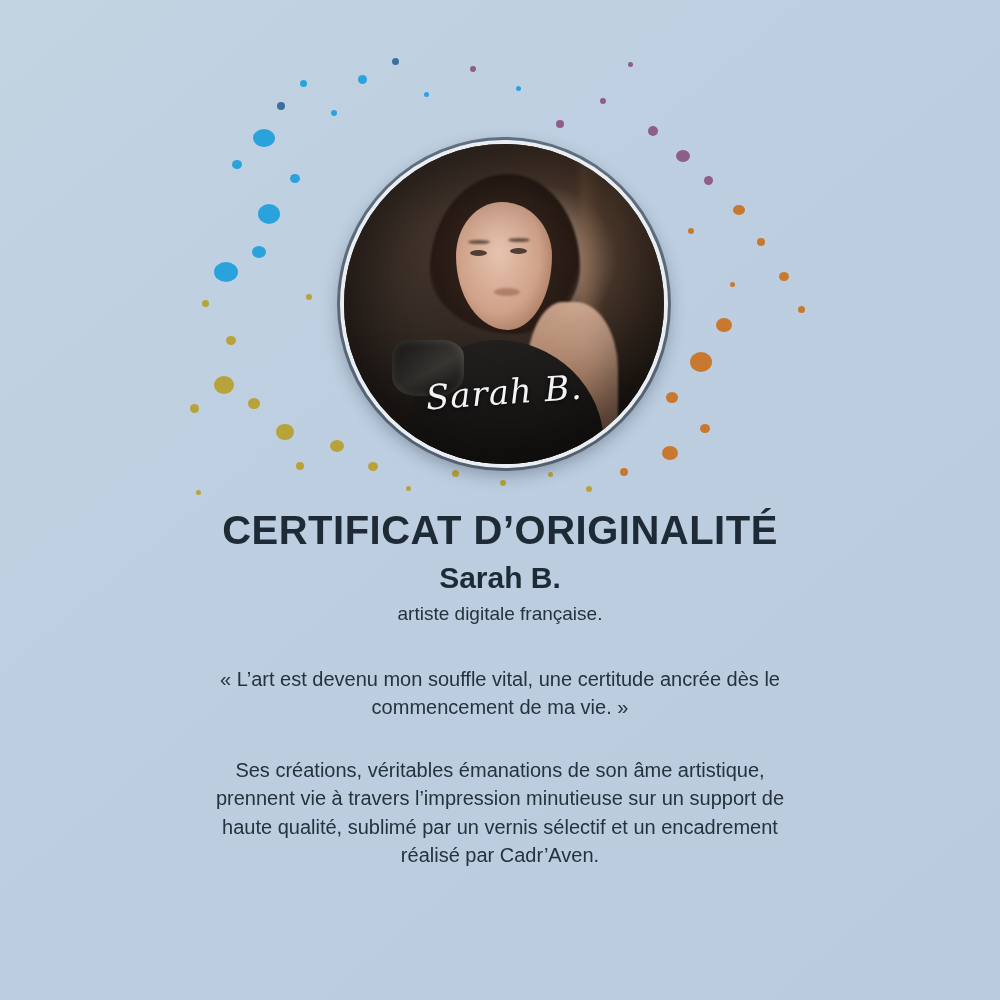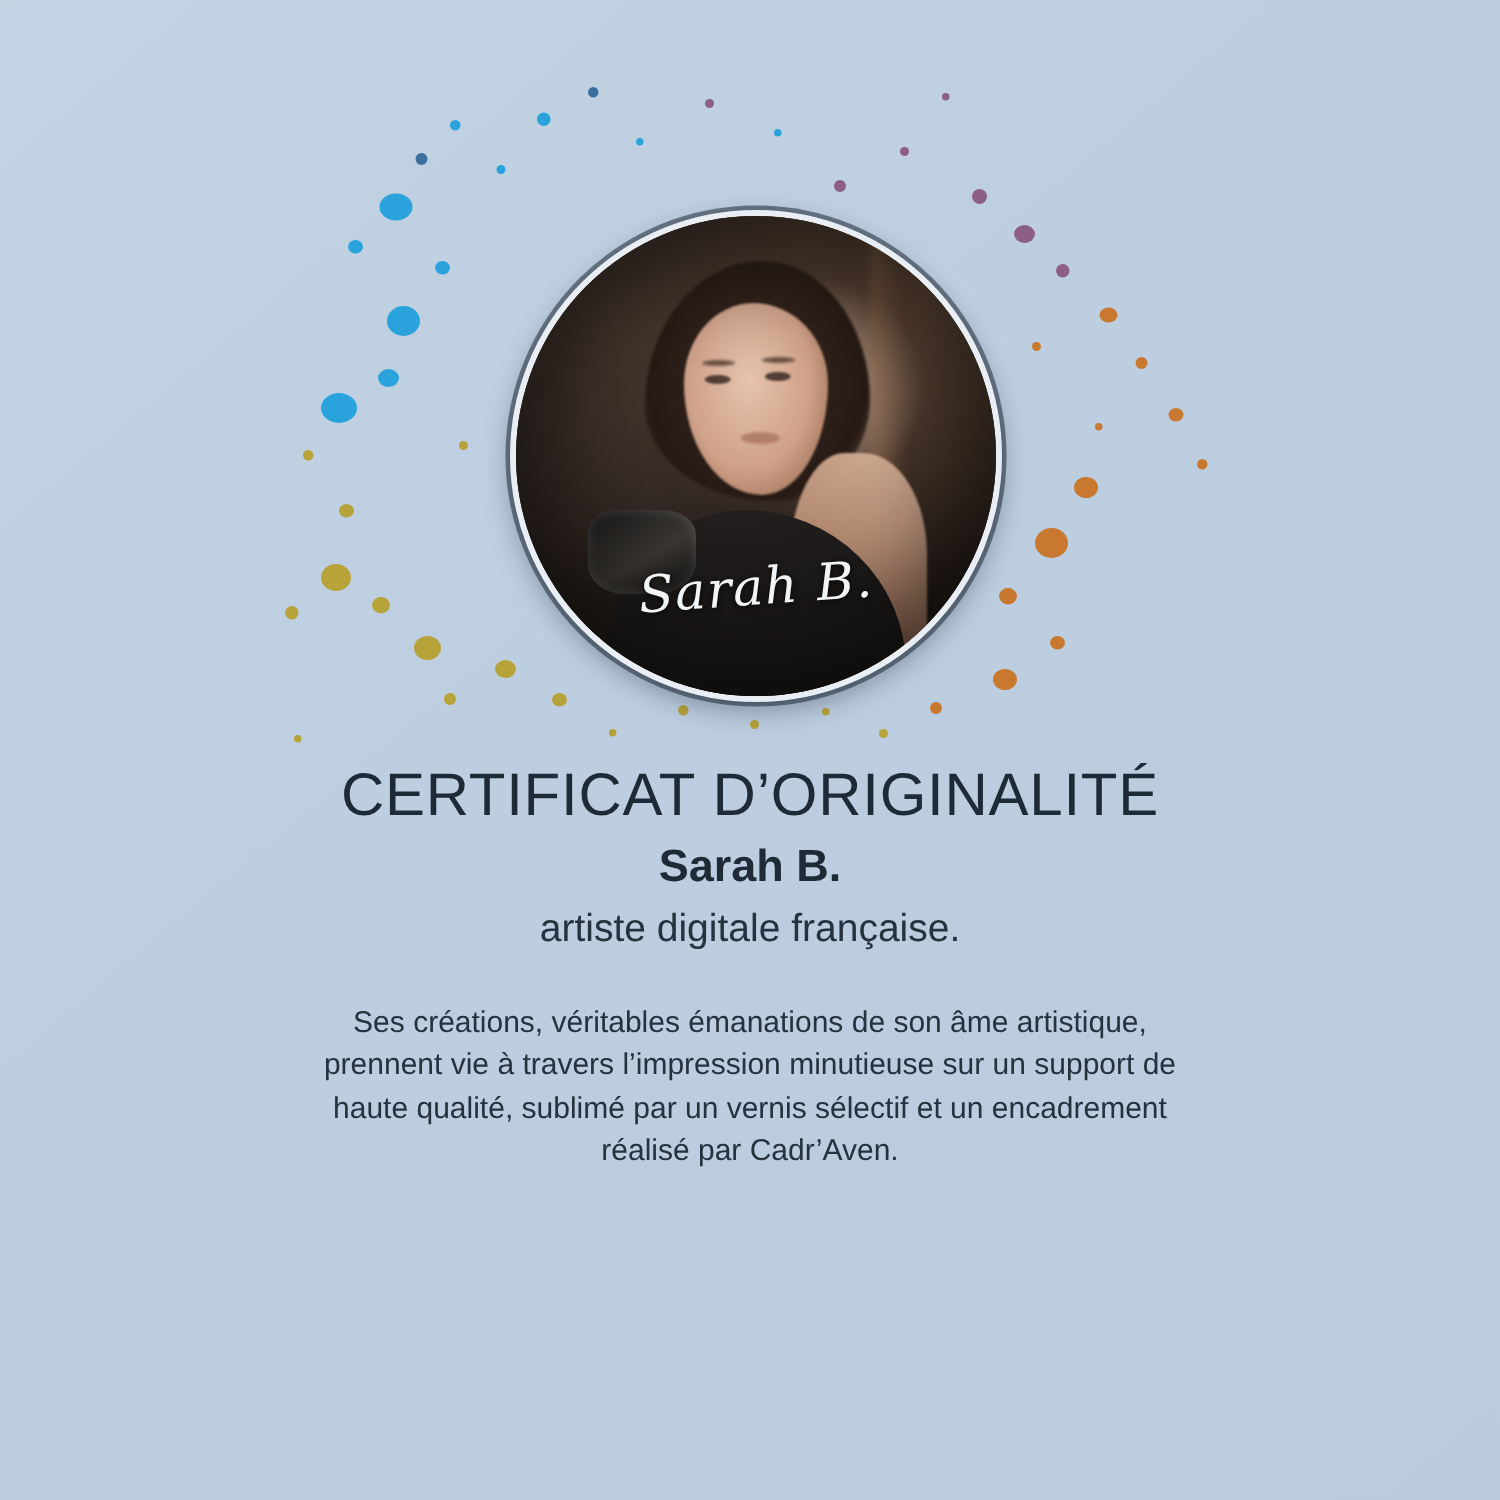--- a/index.html
+++ b/index.html
@@ -175,39 +175,39 @@
   }
 
   
   .body-text {
     width: 1000px;
     text-align: center;
     color: #22303b;
   }
   .title {
     font-family: "Liberation Sans", sans-serif;
-    font-weight: normal;
+    font-weight: bold;
     font-size: 40px;
     letter-spacing: 0.5px;
     color: #1e2b36;
     margin-top: 8px;
   }
   .line1 {
     font-size: 21px;
     margin-top: 26px;
     color: #26323d;
   }
   .artist {
     font-size: 30px;
     font-weight: bold;
     margin-top: 8px;
     color: #1e2b36;
   }
   .line3 {
-    font-size: 26px;
+    font-size: 19px;
     margin-top: 8px;
     color: #26323d;
   }
   .quote {
     font-size: 20px;
     line-height: 1.42;
     margin: 40px auto 0;
     width: 610px;
     color: #26323d;
   }
@@ -291,16 +291,17 @@
         <div class="vignette"></div>
       </div>
       <div class="signature">Sarah B.</div>
     </div>
   </div>
 
   <div class="body-text">
     <div class="title">CERTIFICAT D’ORIGINALITÉ</div>
     <div class="artist">Sarah B.</div>
     <div class="line3">artiste digitale française.</div>
+    <div class="quote">« L’art est devenu mon souffle vital, une certitude ancrée dès le commencement de ma vie. »</div>
     <div class="para">Ses créations, véritables émanations de son âme artistique, prennent vie à travers l’impression minutieuse sur un support de haute qualité, sublimé par un vernis sélectif et un encadrement réalisé par Cadr’Aven.</div>
   </div>
 
 </div>
 
 </body></html>

